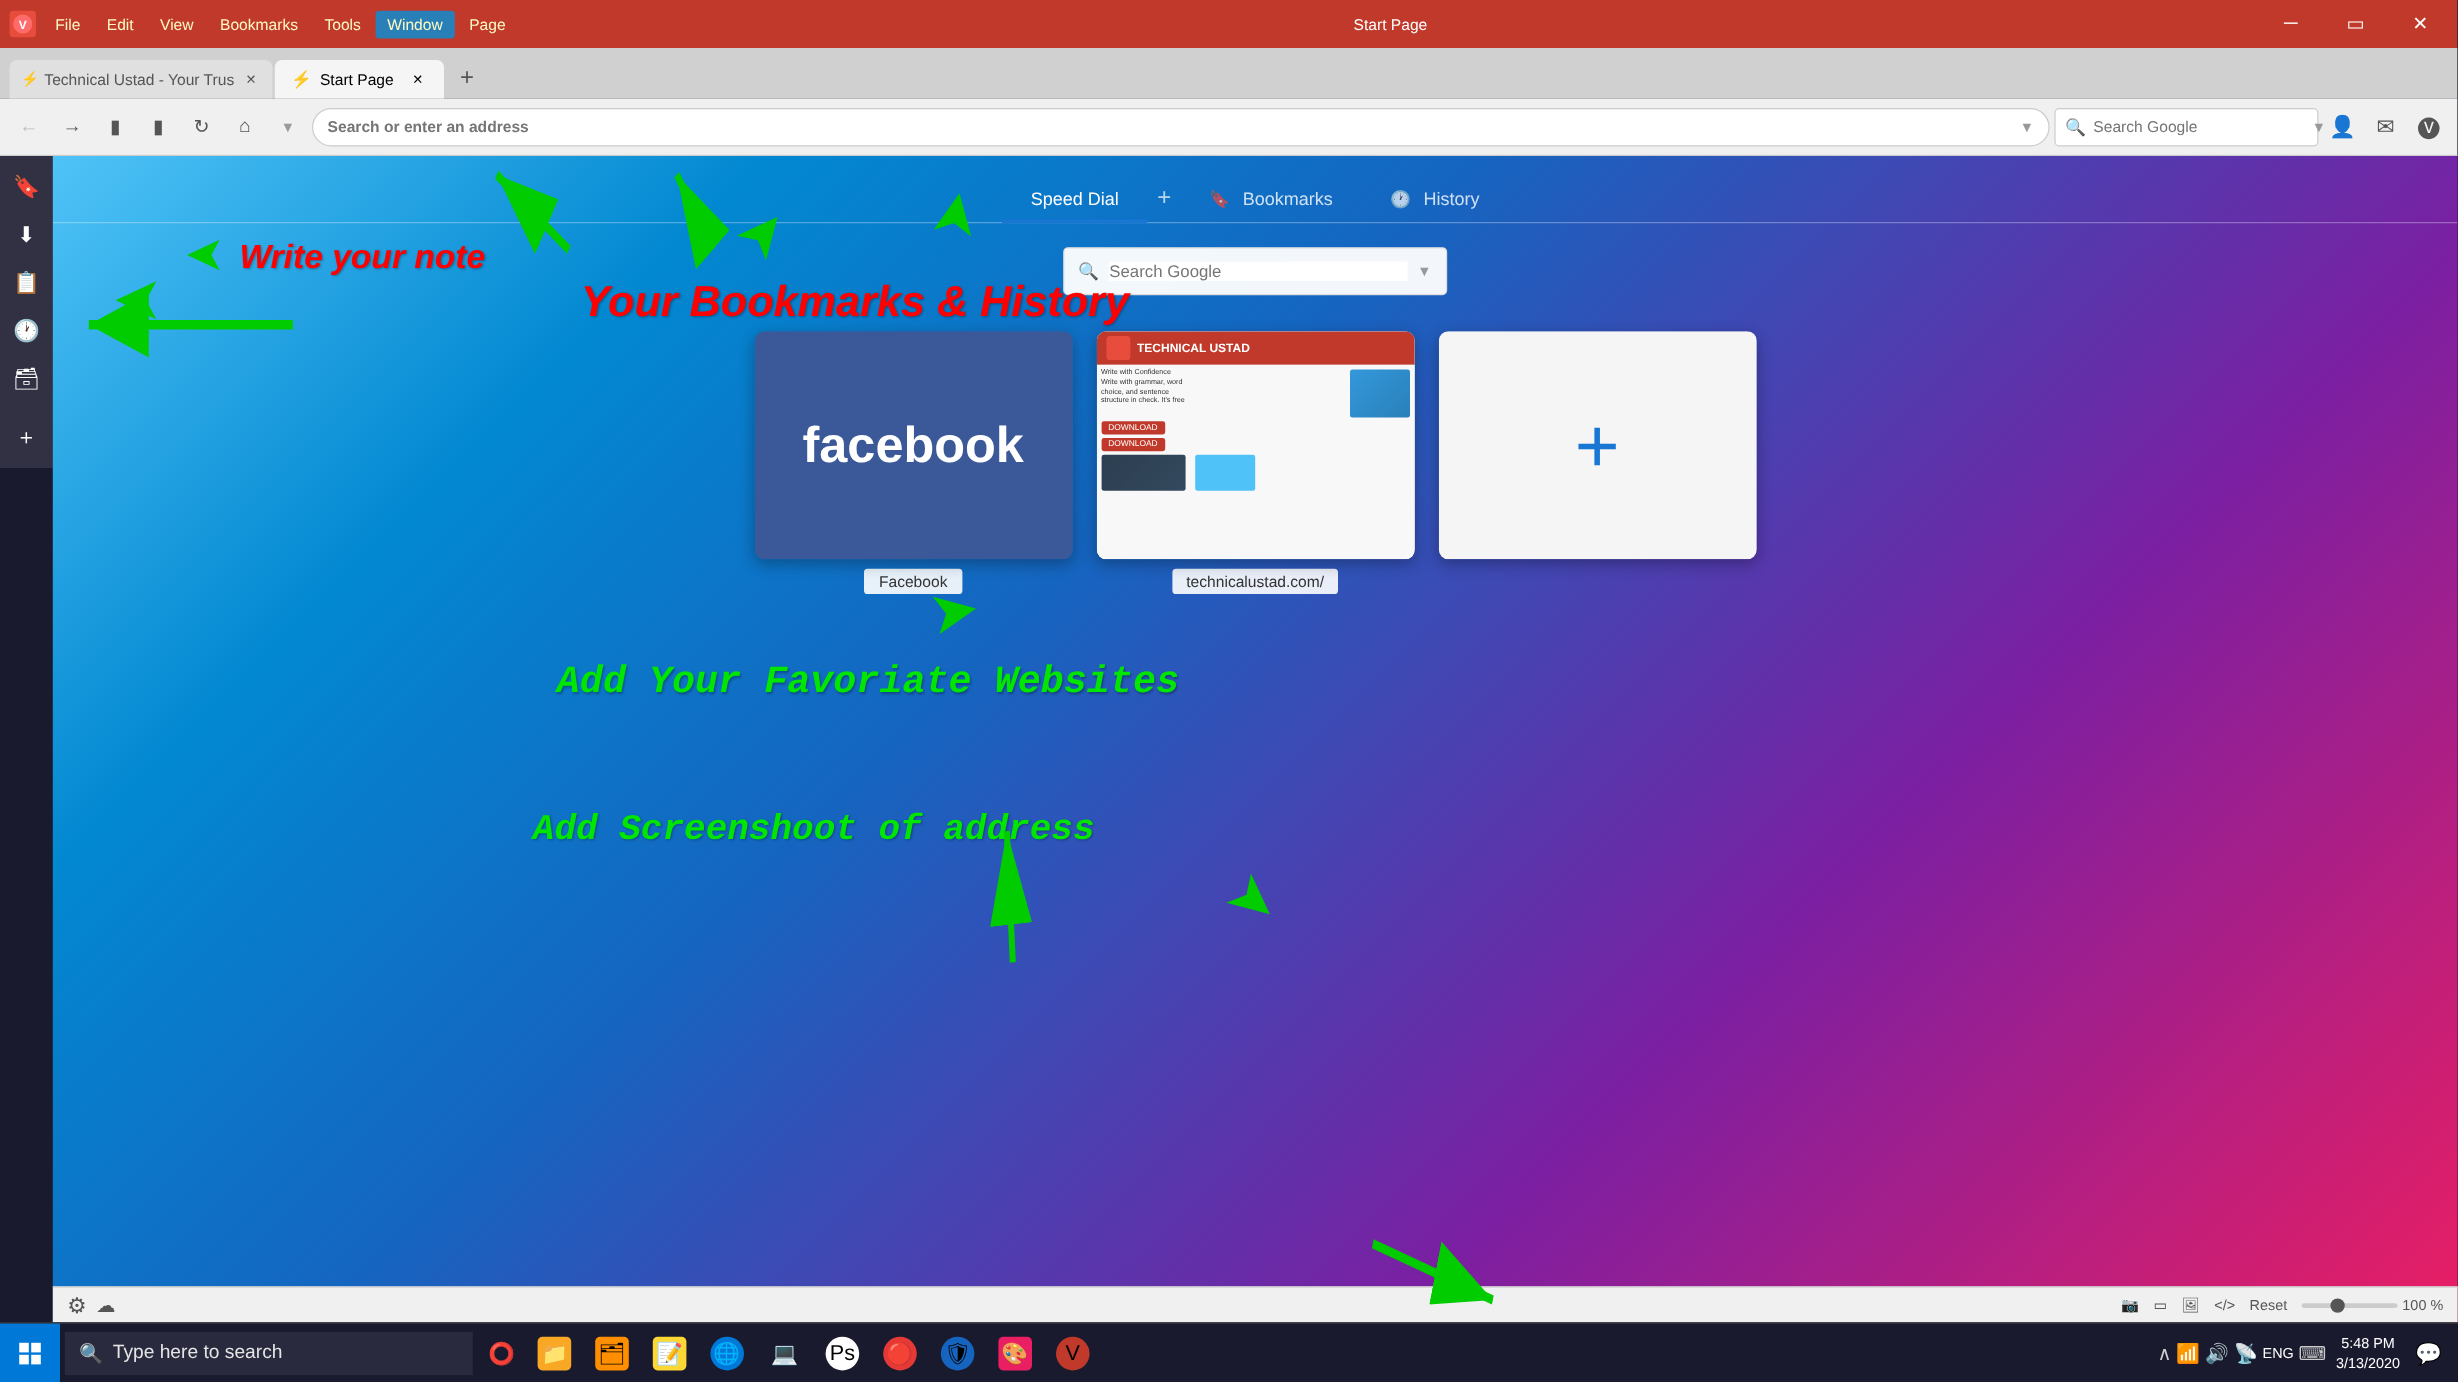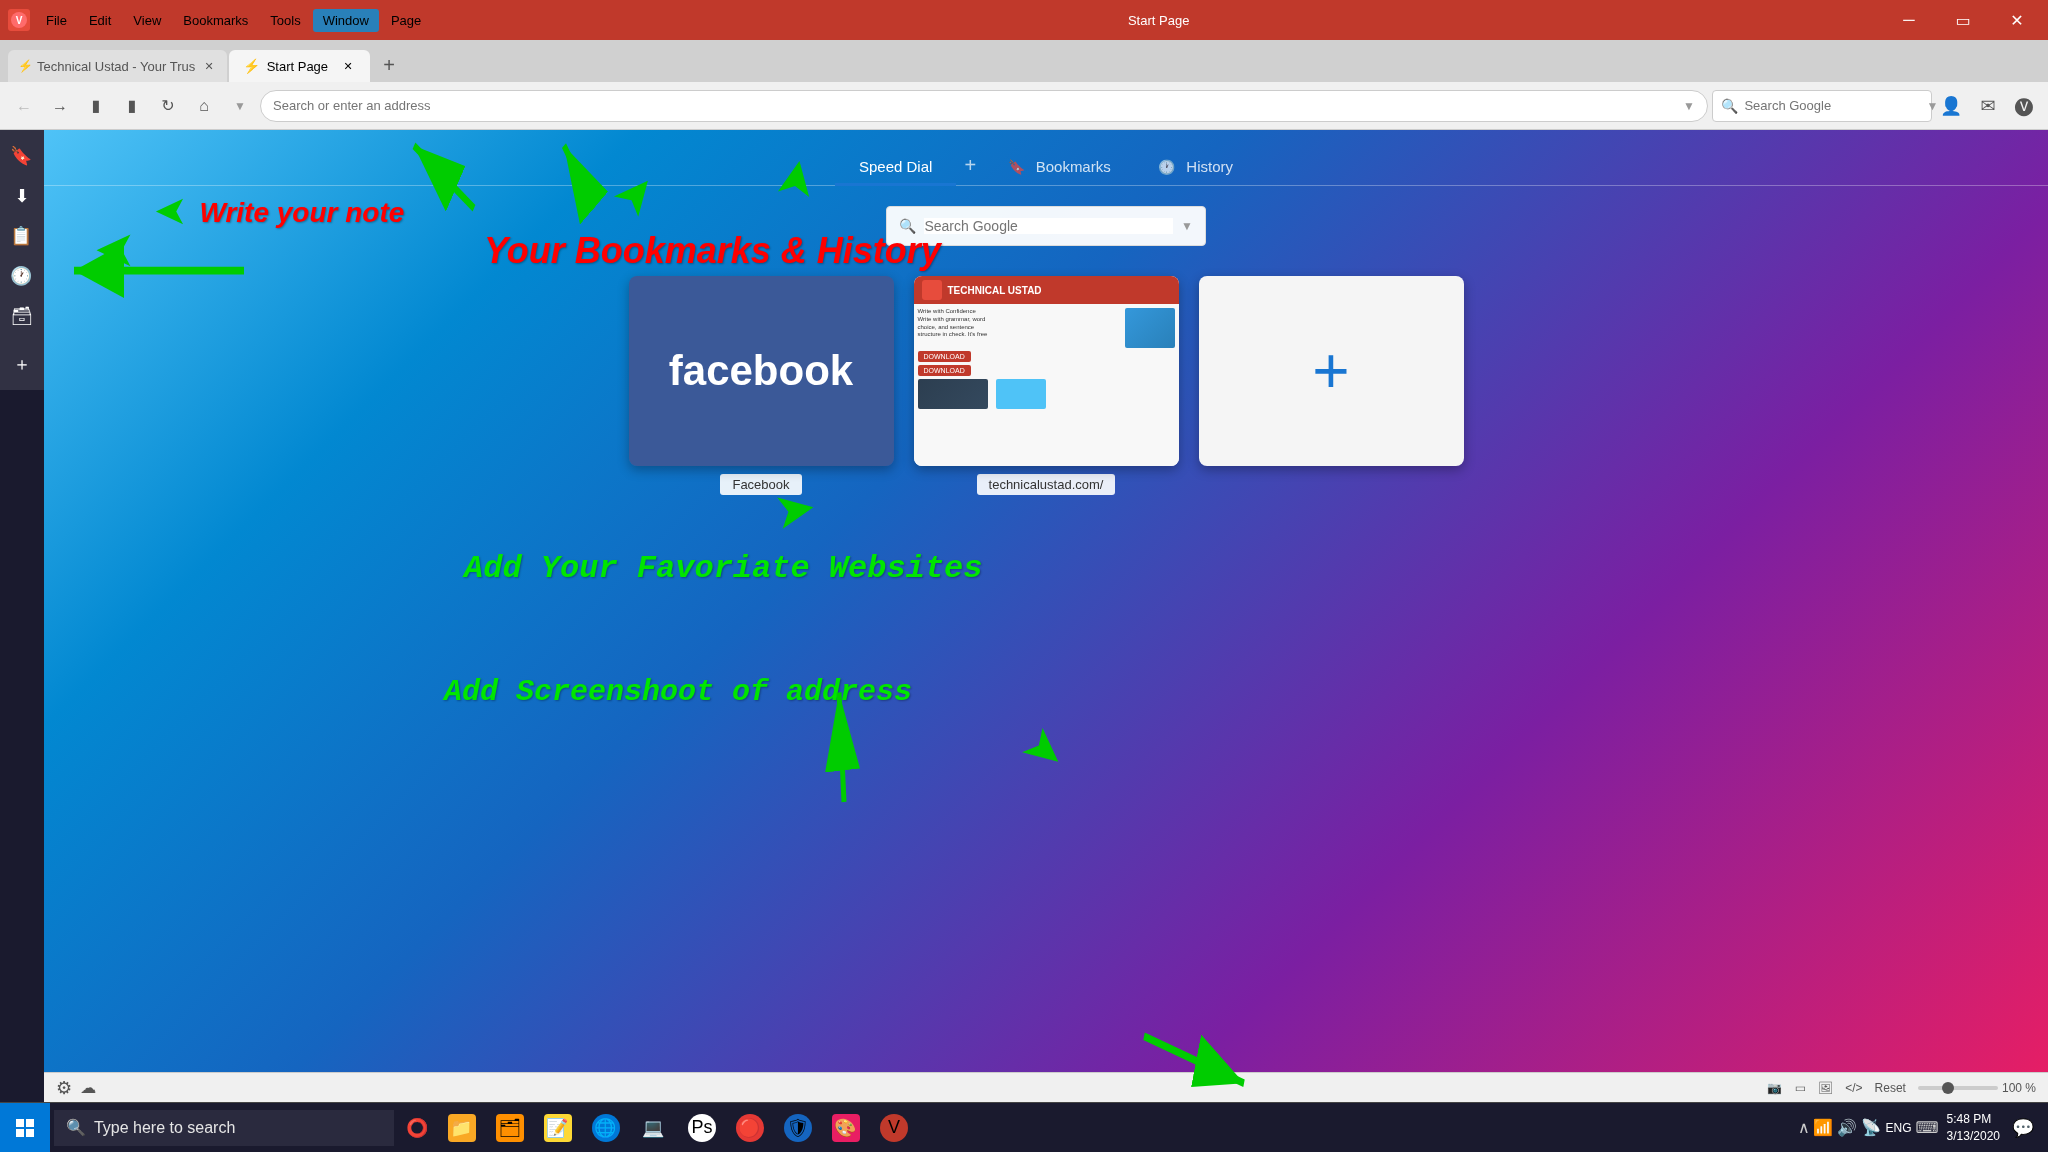--- a/index.html
+++ b/index.html
@@ -9,21 +9,21 @@
     .title-bar {
       width: 100%; height: 40px; background: #c0392b;
       display: flex; align-items: center; justify-content: space-between;
       padding: 0 8px;
     }
     .title-bar-left { display: flex; align-items: center; gap: 6px; }
     .title-bar-logo { width: 22px; height: 22px; background: #e74c3c; border-radius: 3px; display: flex; align-items: center; justify-content: center; }
     .title-bar-logo svg { width: 18px; height: 18px; }
     .menu-items { display: flex; gap: 2px; }
     .menu-item {
-      color: #000000; font-size: 13px; padding: 4px 10px; cursor: pointer; border-radius: 3px;
+      color: #fef9c3; font-size: 13px; padding: 4px 10px; cursor: pointer; border-radius: 3px;
     }
     .menu-item:hover, .menu-item.active { background: rgba(255,255,255,0.2); }
     .menu-item.active { background: #2980b9; }
     .title-bar-center { color: #fff; font-size: 13px; }
     .title-bar-right { display: flex; gap: 8px; }
     .win-btn { width: 46px; height: 28px; display: flex; align-items: center; justify-content: center; color: #fff; font-size: 16px; cursor: pointer; border-radius: 2px; }
 
     
     .tab-bar {
       width: 100%; height: 42px; background: #d0d0d0;
@@ -44,21 +44,21 @@
       width: 100%; height: 48px; background: #f0f0f0;
       display: flex; align-items: center; padding: 0 8px; gap: 4px;
       border-bottom: 1px solid #ccc;
     }
     .nav-btn { width: 32px; height: 32px; display: flex; align-items: center; justify-content: center; border-radius: 50%; cursor: pointer; font-size: 16px; color: #555; }
     .nav-btn.disabled { color: #bbb; cursor: default; }
     .address-bar {
       flex: 1; height: 32px; background: #fff; border: 1px solid #ccc; border-radius: 16px;
       display: flex; align-items: center; padding: 0 12px; gap: 6px; cursor: text;
     }
-    .address-bar input { border: none; outline: none; flex: 1; font-size: 13px; background: transparent; }
+    .address-bar input { border: none; outline: none; flex: 1; font-size: 13px; background: transparent; font-weight: bold; }
     .address-dropdown { color: #999; cursor: pointer; font-size: 12px; }
     .search-bar {
       width: 220px; height: 32px; background: #fff; border: 1px solid #ccc; border-radius: 4px;
       display: flex; align-items: center; padding: 0 8px; gap: 6px;
     }
     .search-bar input { border: none; outline: none; flex: 1; font-size: 13px; background: transparent; }
     .search-dropdown { cursor: pointer; font-size: 12px; color: #999; }
     .nav-icon { width: 32px; height: 32px; display: flex; align-items: center; justify-content: center; cursor: pointer; font-size: 18px; color: #555; border-radius: 50%; }
 
     
@@ -177,21 +177,21 @@
     .taskbar-search { width: 340px; height: 36px; background: #2a2a3e; display: flex; align-items: center; gap: 8px; padding: 0 12px; margin: 0 4px; }
     .taskbar-search-icon { color: #aaa; font-size: 16px; }
     .taskbar-search-text { color: #e5e5e5; font-size: 16px; }
     .taskbar-cortana { width: 40px; height: 50px; display: flex; align-items: center; justify-content: center; cursor: pointer; color: #fff; font-size: 18px; }
     .taskbar-apps { display: flex; gap: 0; height: 50px; }
     .taskbar-app { width: 48px; height: 50px; display: flex; align-items: center; justify-content: center; cursor: pointer; position: relative; }
     .taskbar-app-icon { width: 28px; height: 28px; border-radius: 4px; display: flex; align-items: center; justify-content: center; font-size: 18px; }
     .taskbar-systray { margin-left: auto; display: flex; align-items: center; gap: 8px; padding: 0 8px; color: #fff; font-size: 12px; }
     .systray-icons { display: flex; gap: 4px; align-items: center; }
     .systray-icon { font-size: 16px; color: #ccc; cursor: pointer; }
-    .systray-time { text-align: left; line-height: 1.4; }
+    .systray-time { text-align: center; line-height: 1.4; }
     .systray-notify { width: 32px; height: 50px; display: flex; align-items: center; justify-content: center; cursor: pointer; color: #ccc; font-size: 18px; }
   </style>
 </head>
 <body>
 
 <div class="title-bar">
   <div class="title-bar-left">
     <div class="title-bar-logo">
       <svg viewBox="0 0 18 18" fill="none">
         <circle cx="9" cy="9" r="8" fill="#ff6b6b"></circle>

